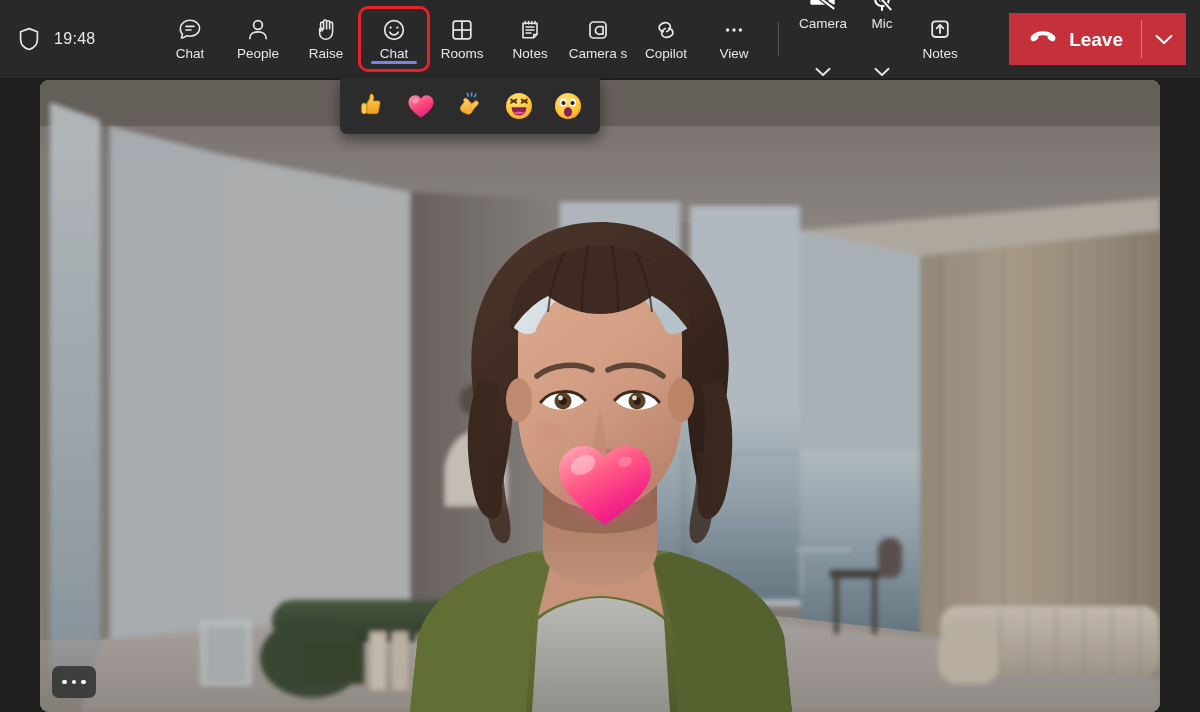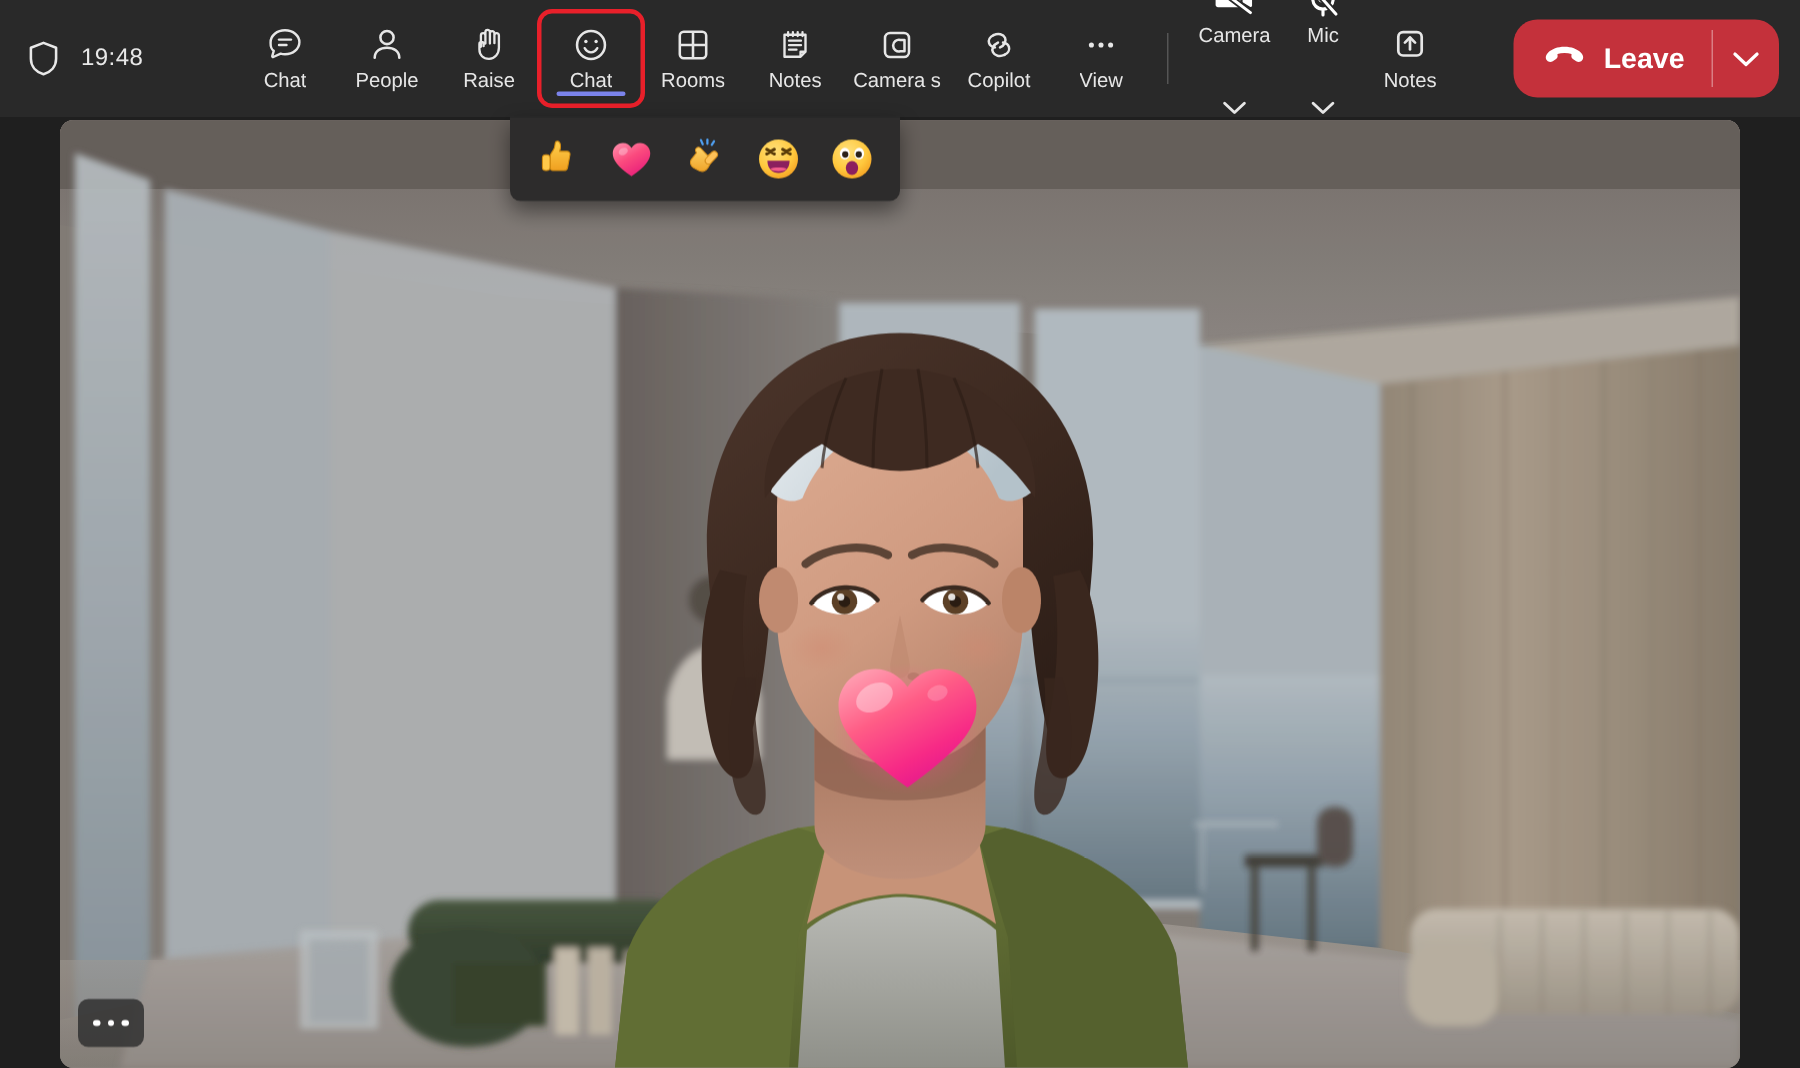--- a/index.html
+++ b/index.html
@@ -142,21 +142,21 @@
     padding: 0;
     margin-top: 4px;
   }
 
   
   .leave-btn {
     display: flex;
     align-items: stretch;
     height: 52px;
     background: #c4313b;
-    border-radius: 16px;
+    border-radius: 0;
     overflow: hidden;
     margin-left: 14px;
     cursor: pointer;
   }
   .leave-main {
     display: flex;
     align-items: center;
     gap: 12px;
     padding: 0 18px 0 20px;
     cursor: pointer;

